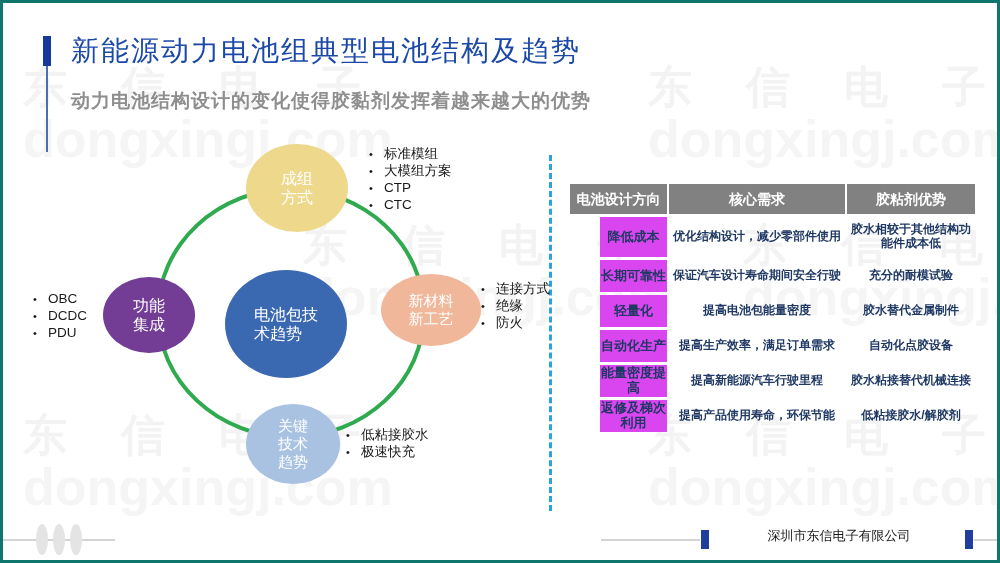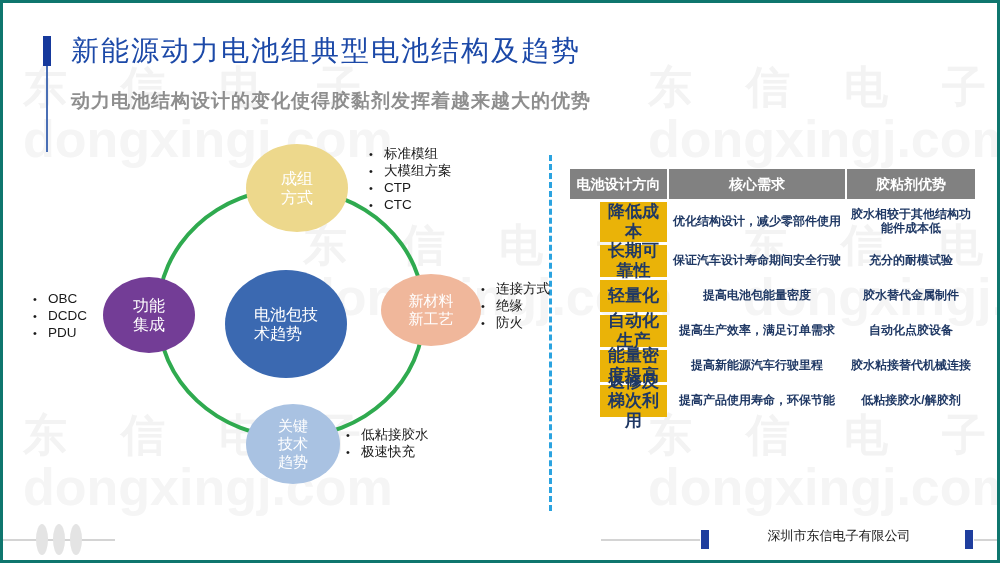--- a/index.html
+++ b/index.html
@@ -28,26 +28,26 @@
   .blist{position:absolute;z-index:2;display:flex;flex-direction:column;gap:1px;}
   .blist-top{left:366px;top:143px;}
   .blist-left{left:30px;top:288px;}
   .blist-right{left:478px;top:278px;}
   .blist-bottom{left:343px;top:424px;}
   .bitem{display:flex;align-items:baseline;font-size:13.5px;color:#1a1a1a;line-height:16px;}
   .bdot{width:15px;font-size:11px;color:#1a1a1a;}
   
   .dashed-divider{position:absolute;left:546px;top:152px;height:356px;width:0;border-left:3px dashed #2ba3e0;z-index:1;}
   
-  .ttable{position:absolute;left:567px;top:166px;width:403px;display:grid;
+  .ttable{position:absolute;left:567px;top:181px;width:403px;display:grid;
     grid-template-columns:97px 176px 128px;grid-template-rows:30px 40px 32px 32px 32px 32px 32px;
     column-gap:2px;row-gap:3px;z-index:2;}
   .tcell{display:flex;align-items:center;justify-content:center;text-align:center;line-height:1.15;}
   .thead{background:#818181;color:#ffffff;font-weight:bold;font-size:14px;}
-  .trowlabel{background:#eab308;color:#1f3864;font-weight:bold;font-size:17px;margin-left:30px;}
+  .trowlabel{background:#d946ef;color:#1f3864;font-weight:bold;font-size:13px;margin-left:30px;}
   .tbody{color:#1f3864;font-weight:bold;font-size:12px;background:transparent;}
   
   .foot-line{position:absolute;height:2px;background:#d4d4d4;z-index:2;}
   .fl-left{left:0;top:536px;width:112px;}
   .fl-mid{left:598px;top:536px;width:99px;}
   .fl-right{left:971px;top:536px;width:29px;}
   .foot-ellipse{position:absolute;width:12px;height:31px;background:#e4e4e4;border-radius:50%;top:521px;z-index:3;}
   .fe1{left:33px;} .fe2{left:50px;} .fe3{left:67px;}
   .foot-rect{position:absolute;width:8px;height:19px;background:#1f3e9e;top:527px;z-index:3;}
   .fr-left{left:698px;} .fr-right{left:962px;}

